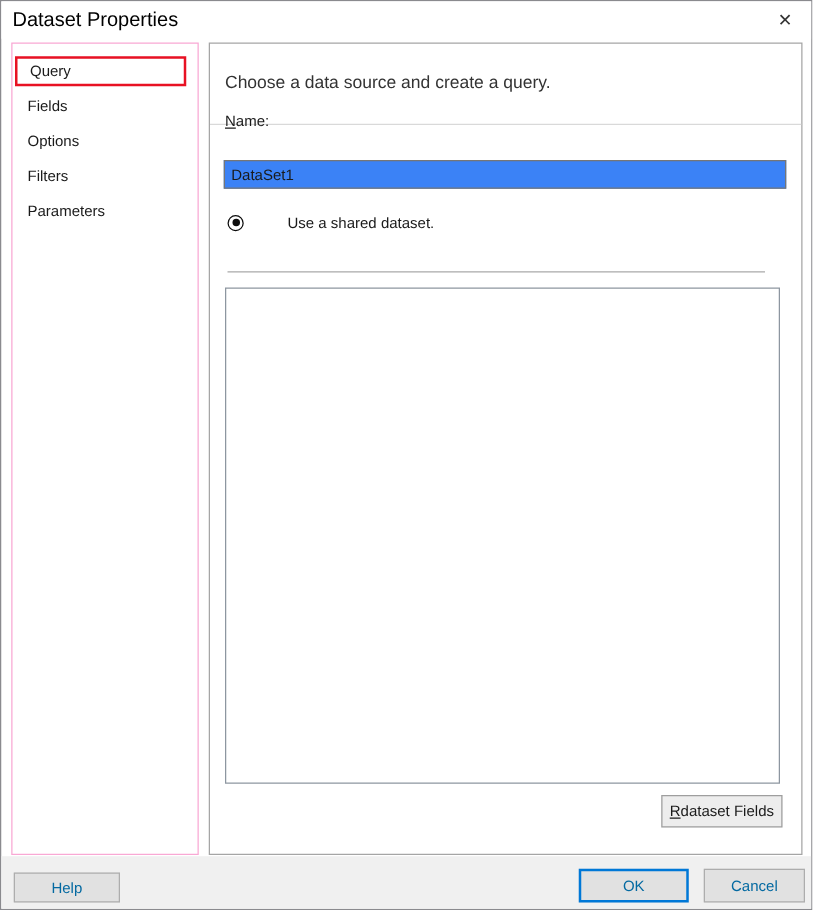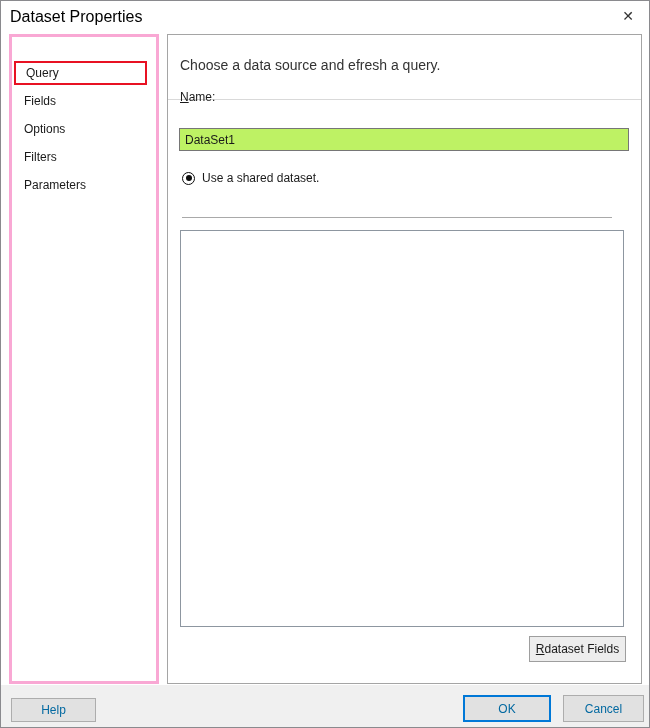--- a/index.html
+++ b/index.html
@@ -28,22 +28,22 @@
     width: 22px; height: 20px;
     display: flex; align-items: center; justify-content: center;
     font-size: 14px; color: #333; cursor: pointer;
   }
 
   
   .sidebar {
     position: absolute; left: 8px; top: 33px;
     width: 150px; height: 650px;
     background: #fff;
-    border: 3px solid #f9a8d4;
-    padding-top: 22px;
+    border: 1px solid #f9a8d4;
+    padding-top: 8px;
   }
   .side-item {
     height: 28px;
     display: flex; align-items: center;
     padding-left: 12px;
     font-size: 12px; color: #1a1a1a;
     cursor: default;
   }
   .side-item.selected {
     height: 24px;
@@ -73,28 +73,28 @@
   }
   .accel { text-decoration: underline; }
   .name-input {
     position: absolute; left: 11px; top: 93px;
     width: 450px; height: 23px;
     border: 1px solid #767676;
     font-family: "Liberation Sans", sans-serif;
     font-size: 12px; color: #1a1a1a;
     padding: 0 5px;
     outline: none;
-    background: #bef264;
+    background: #3b82f6;
   }
   .radio-row {
     position: absolute; left: 14px;
     display: flex; align-items: center;
     font-size: 12px;
   }
-  .radio-row.r1 { top: 136px; }
+  .radio-row.r1 { top: 136px; gap: 28px; }
   .radio-row.r2 { top: 158px; }
   .radio {
     width: 13px; height: 13px;
     border: 1px solid #4a4a4a;
     border-radius: 50%;
     margin-right: 7px;
     position: relative;
     background: #fff;
   }
   .radio.checked { border: 1px solid #0d0d0d; }
@@ -167,21 +167,21 @@
     </div>
     <div class="side-item">
       <span>Filters</span>
     </div>
     <div class="side-item">
       <span>Parameters</span>
     </div>
   </div>
 
   <div class="main">
-    <div class="heading">Choose a data source and efresh a query.</div>
+    <div class="heading">Choose a data source and create a query.</div>
     <div class="head-sep"></div>
 
     <div class="name-label"><span class="accel">N</span><span>ame:</span></div>
     <input class="name-input" type="text" value="DataSet1" style="">
 
     <div class="radio-row r1">
       <span class="radio checked"></span>
       <span>Use a shared dataset.</span>
     </div>
 

